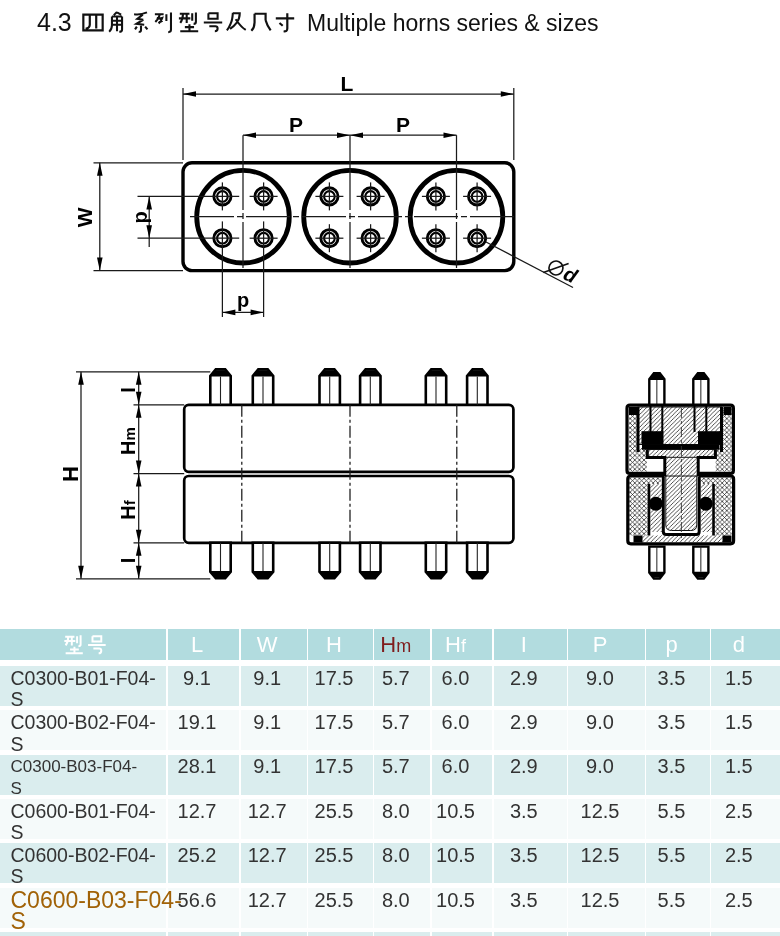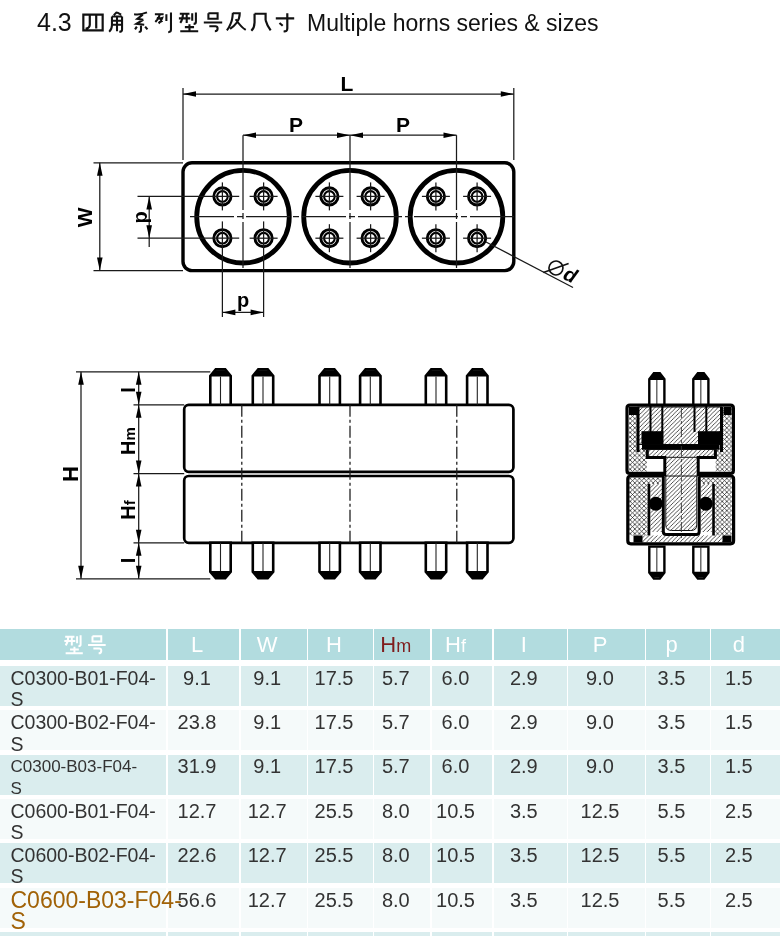--- a/index.html
+++ b/index.html
@@ -323,51 +323,51 @@
 <div class="num" style="left:197.0px;top:667.5px;line-height:21.8px">9.1</div>
 <div class="num" style="left:267.2px;top:667.5px;line-height:21.8px">9.1</div>
 <div class="num" style="left:334.0px;top:667.5px;line-height:21.8px">17.5</div>
 <div class="num" style="left:395.8px;top:667.5px;line-height:21.8px">5.7</div>
 <div class="num" style="left:455.5px;top:667.5px;line-height:21.8px">6.0</div>
 <div class="num" style="left:523.8px;top:667.5px;line-height:21.8px">2.9</div>
 <div class="num" style="left:600.0px;top:667.5px;line-height:21.8px">9.0</div>
 <div class="num" style="left:671.5px;top:667.5px;line-height:21.8px">3.5</div>
 <div class="num" style="left:738.8px;top:667.5px;line-height:21.8px">1.5</div>
 <div class="abs" style="left:10.5px;top:711.9px;font-size:19.5px;line-height:21.8px;color:#333">C0300-B02-F04-<br>S</div>
-<div class="num" style="left:197.0px;top:711.9px;line-height:21.8px">23.8</div>
+<div class="num" style="left:197.0px;top:711.9px;line-height:21.8px">19.1</div>
 <div class="num" style="left:267.2px;top:711.9px;line-height:21.8px">9.1</div>
 <div class="num" style="left:334.0px;top:711.9px;line-height:21.8px">17.5</div>
 <div class="num" style="left:395.8px;top:711.9px;line-height:21.8px">5.7</div>
 <div class="num" style="left:455.5px;top:711.9px;line-height:21.8px">6.0</div>
 <div class="num" style="left:523.8px;top:711.9px;line-height:21.8px">2.9</div>
 <div class="num" style="left:600.0px;top:711.9px;line-height:21.8px">9.0</div>
 <div class="num" style="left:671.5px;top:711.9px;line-height:21.8px">3.5</div>
 <div class="num" style="left:738.8px;top:711.9px;line-height:21.8px">1.5</div>
 <div class="abs" style="left:10.5px;top:756.3px;font-size:17px;line-height:21.8px;color:#333">C0300-B03-F04-<br>S</div>
-<div class="num" style="left:197.0px;top:756.3px;line-height:21.8px">31.9</div>
+<div class="num" style="left:197.0px;top:756.3px;line-height:21.8px">28.1</div>
 <div class="num" style="left:267.2px;top:756.3px;line-height:21.8px">9.1</div>
 <div class="num" style="left:334.0px;top:756.3px;line-height:21.8px">17.5</div>
 <div class="num" style="left:395.8px;top:756.3px;line-height:21.8px">5.7</div>
 <div class="num" style="left:455.5px;top:756.3px;line-height:21.8px">6.0</div>
 <div class="num" style="left:523.8px;top:756.3px;line-height:21.8px">2.9</div>
 <div class="num" style="left:600.0px;top:756.3px;line-height:21.8px">9.0</div>
 <div class="num" style="left:671.5px;top:756.3px;line-height:21.8px">3.5</div>
 <div class="num" style="left:738.8px;top:756.3px;line-height:21.8px">1.5</div>
 <div class="abs" style="left:10.5px;top:800.7px;font-size:19.5px;line-height:21.8px;color:#333">C0600-B01-F04-<br>S</div>
 <div class="num" style="left:197.0px;top:800.7px;line-height:21.8px">12.7</div>
 <div class="num" style="left:267.2px;top:800.7px;line-height:21.8px">12.7</div>
 <div class="num" style="left:334.0px;top:800.7px;line-height:21.8px">25.5</div>
 <div class="num" style="left:395.8px;top:800.7px;line-height:21.8px">8.0</div>
 <div class="num" style="left:455.5px;top:800.7px;line-height:21.8px">10.5</div>
 <div class="num" style="left:523.8px;top:800.7px;line-height:21.8px">3.5</div>
 <div class="num" style="left:600.0px;top:800.7px;line-height:21.8px">12.5</div>
 <div class="num" style="left:671.5px;top:800.7px;line-height:21.8px">5.5</div>
 <div class="num" style="left:738.8px;top:800.7px;line-height:21.8px">2.5</div>
 <div class="abs" style="left:10.5px;top:845.1px;font-size:19.5px;line-height:21px;color:#333">C0600-B02-F04-<br>S</div>
-<div class="num" style="left:197.0px;top:845.1px;line-height:21.8px">22.6</div>
+<div class="num" style="left:197.0px;top:845.1px;line-height:21.8px">25.2</div>
 <div class="num" style="left:267.2px;top:845.1px;line-height:21.8px">12.7</div>
 <div class="num" style="left:334.0px;top:845.1px;line-height:21.8px">25.5</div>
 <div class="num" style="left:395.8px;top:845.1px;line-height:21.8px">8.0</div>
 <div class="num" style="left:455.5px;top:845.1px;line-height:21.8px">10.5</div>
 <div class="num" style="left:523.8px;top:845.1px;line-height:21.8px">3.5</div>
 <div class="num" style="left:600.0px;top:845.1px;line-height:21.8px">12.5</div>
 <div class="num" style="left:671.5px;top:845.1px;line-height:21.8px">5.5</div>
 <div class="num" style="left:738.8px;top:845.1px;line-height:21.8px">2.5</div>
 <div class="abs" style="left:10.5px;top:889.5px;font-size:23px;line-height:21.8px;color:#a16207">C0600-B03-F04-<br>S</div>
 <div class="num" style="left:197.0px;top:889.5px;line-height:21.8px">56.6</div>

